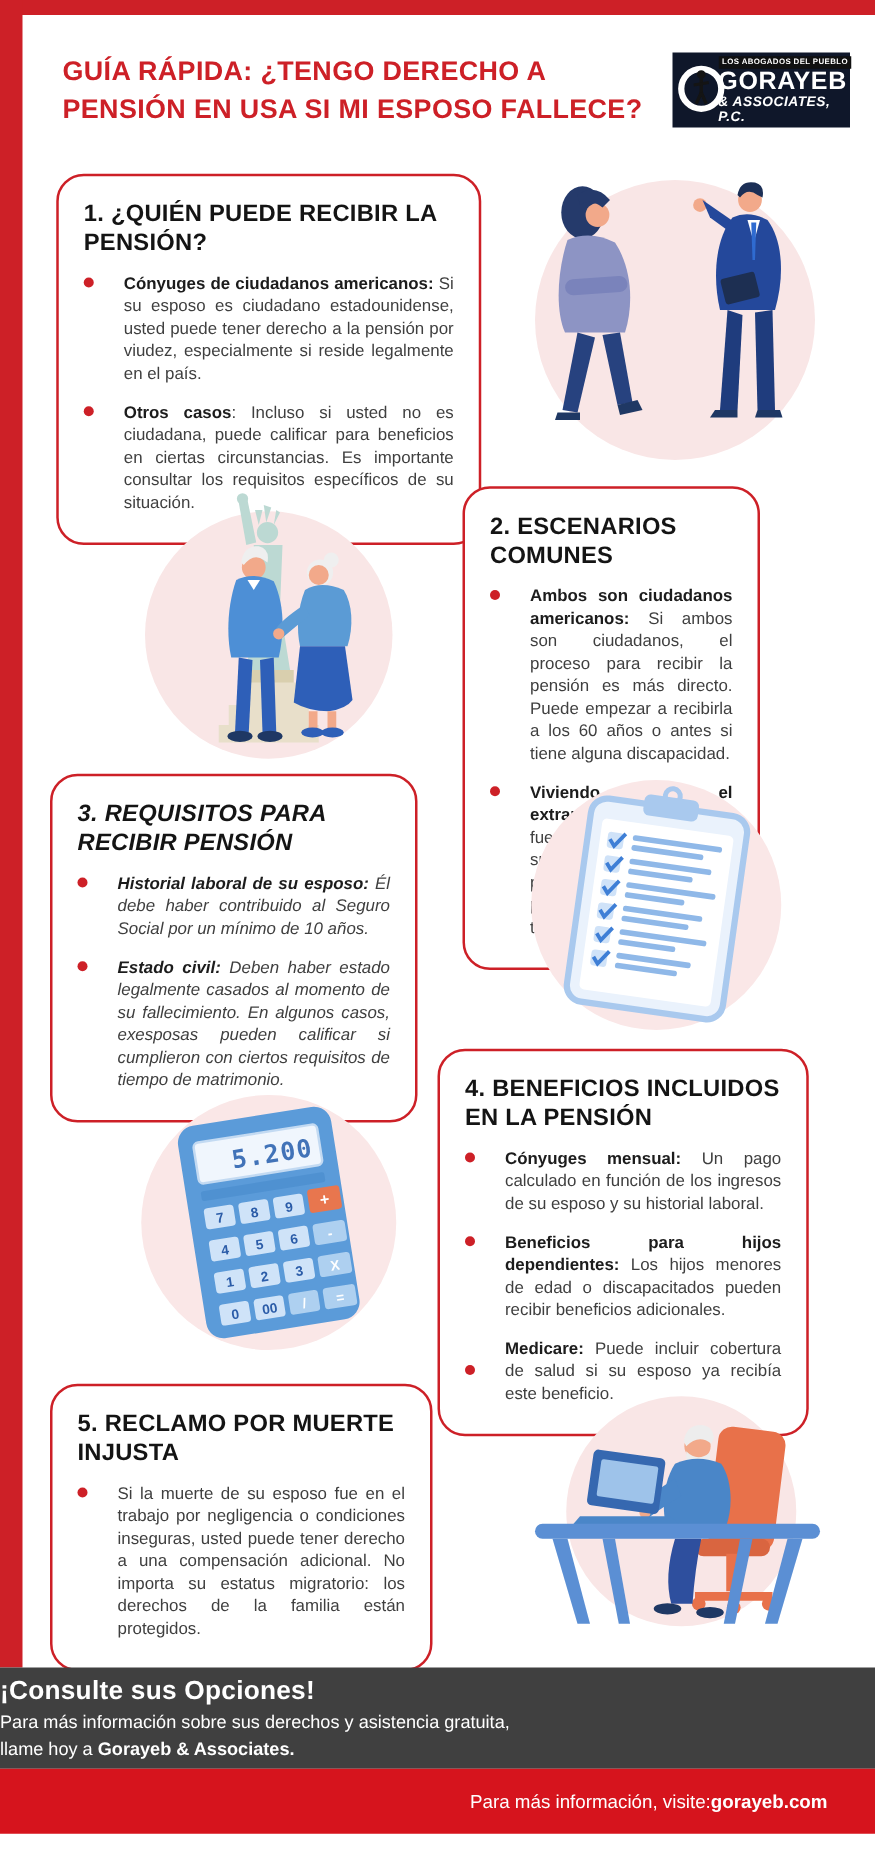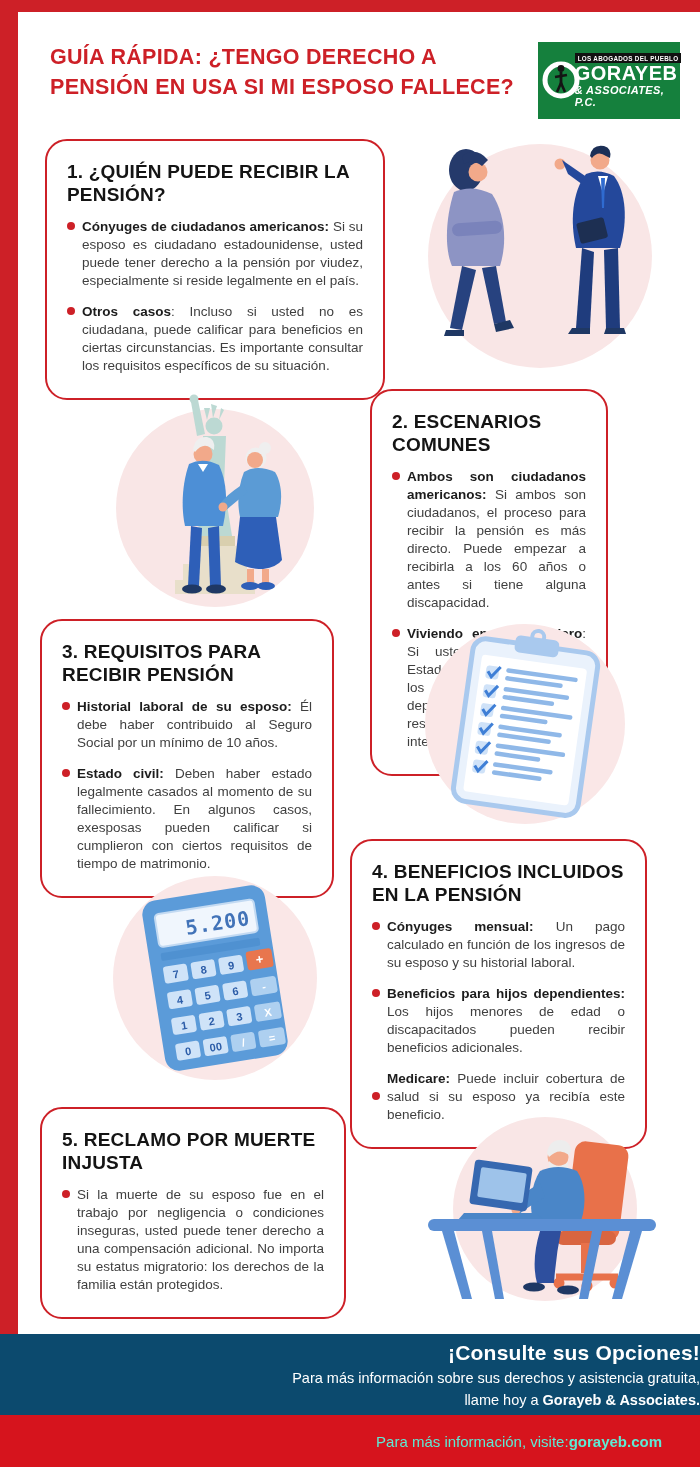--- a/index.html
+++ b/index.html
@@ -12,54 +12,54 @@
   .border-top{position:absolute;left:0;top:0;width:700px;height:12px;background:#cd2027;}
   .border-left{position:absolute;left:0;top:0;width:18px;height:1334px;background:#cd2027;}
   .border-right{position:absolute;right:0;top:0;width:21px;height:1334px;background:#cd2027;}
   
   .page-title{
     position:absolute;left:50px;top:42px;width:480px;margin:0;
     font-size:21.5px;font-weight:800;line-height:30px;letter-spacing:.3px;color:#cd2027;
   }
   .page-title span{display:block;}
   .logo{
-    position:absolute;left:538px;top:42px;width:142px;height:77px;background:#15803d;
+    position:absolute;left:538px;top:42px;width:142px;height:60px;background:#0f172a;
     display:flex;align-items:center;justify-content:center;gap:2px;
   }
   .logo-icon{flex:none;margin-left:2px;}
   .logo-text{display:flex;flex-direction:column;align-items:flex-start;margin-left:-10px;}
   .logo-tagline{background:#111;color:#fff;font-size:6.3px;font-weight:700;letter-spacing:.3px;padding:1.5px 3px;white-space:nowrap;}
   .logo-name{color:#fff;font-size:20px;font-weight:800;letter-spacing:.5px;line-height:1.05;}
   .logo-suffix{color:#fff;font-size:11px;font-weight:700;letter-spacing:.4px;font-style:italic;}
   
   .box{
     position:absolute;background:#fff;border:2.5px solid #cd2027;border-radius:22px;
     padding:19px 20px 10px 20px;box-sizing:border-box;
   }
   .box h2{
     margin:0 0 12px 0;font-size:19px;font-weight:800;line-height:1.22;letter-spacing:.2px;color:#141414;
   }
-  .bullet{display:flex;gap:7px;margin-bottom:13px;}
+  .bullet{display:flex;gap:24px;margin-bottom:13px;}
   .dot{flex:none;width:8px;height:8px;border-radius:50%;background:#cd2027;margin-top:4px;}
   .dot-low{margin-top:22px;}
   .bullet p{margin:0;font-size:13.5px;line-height:1.33;color:#3f3f3f;text-align:justify;}
   .bullet strong{color:#1c1c1c;font-weight:700;}
   
   .illus{position:absolute;}
   
   .footer-black{
-    position:absolute;left:0;top:1334px;width:700px;height:81px;background:#0c4a6e;
-    color:#fff;text-align:right;box-sizing:border-box;padding-top:7px;
+    position:absolute;left:0;top:1334px;width:700px;height:81px;background:#404040;
+    color:#fff;text-align:left;box-sizing:border-box;padding-top:7px;
   }
   .footer-black .fb-heading{font-size:21px;font-weight:800;letter-spacing:.2px;margin-bottom:3px;}
   .footer-black .fb-line{font-size:14.5px;line-height:1.5;font-weight:400;}
   .footer-red{
     position:absolute;left:0;top:1415px;width:700px;height:52px;background:#d6141d;
     display:flex;align-items:center;justify-content:flex-end;box-sizing:border-box;padding-right:38px;
-    color:#5eead4;font-size:15px;
+    color:#ffffff;font-size:15px;
   }
   .footer-red strong{font-weight:800;}
 </style>
 </head>
 <body>
 
 <div id="canvas">
 
   <div class="border-top"></div>
   <div class="border-left"></div>
@@ -179,21 +179,21 @@
     <div class="bullet">
       <span class="dot"></span>
       <p><strong>Ambos son ciudadanos americanos:</strong><span> Si ambos son ciudadanos, el proceso para recibir la pensión es más directo. Puede empezar a recibirla a los 60 años o antes si tiene alguna discapacidad.</span></p>
     </div>
     <div class="bullet">
       <span class="dot"></span>
       <p><strong>Viviendo en el extranjero</strong><span>: Si usted vive fuera de Estados Unidos, su acceso a los beneficios puede depender de su país de residencia y de tratados internacionales.</span></p>
     </div>
   </section>
 
-  <section class="box" style="left:40px;top:619px;width:294px;min-height:219px;">
+  <section class="box" style="left:40px;top:619px;width:294px;min-height:219px;font-style:italic;">
     <h2>3. REQUISITOS PARA RECIBIR PENSIÓN</h2>
     <div class="bullet">
       <span class="dot"></span>
       <p><strong>Historial laboral de su esposo:</strong><span> Él debe haber contribuido al Seguro Social por un mínimo de 10 años.</span></p>
     </div>
     <div class="bullet">
       <span class="dot"></span>
       <p><strong>Estado civil:</strong><span> Deben haber estado legalmente casados al momento de su fallecimiento. En algunos casos, exesposas pueden calificar si cumplieron con ciertos requisitos de tiempo de matrimonio.</span></p>
     </div>
   </section>

